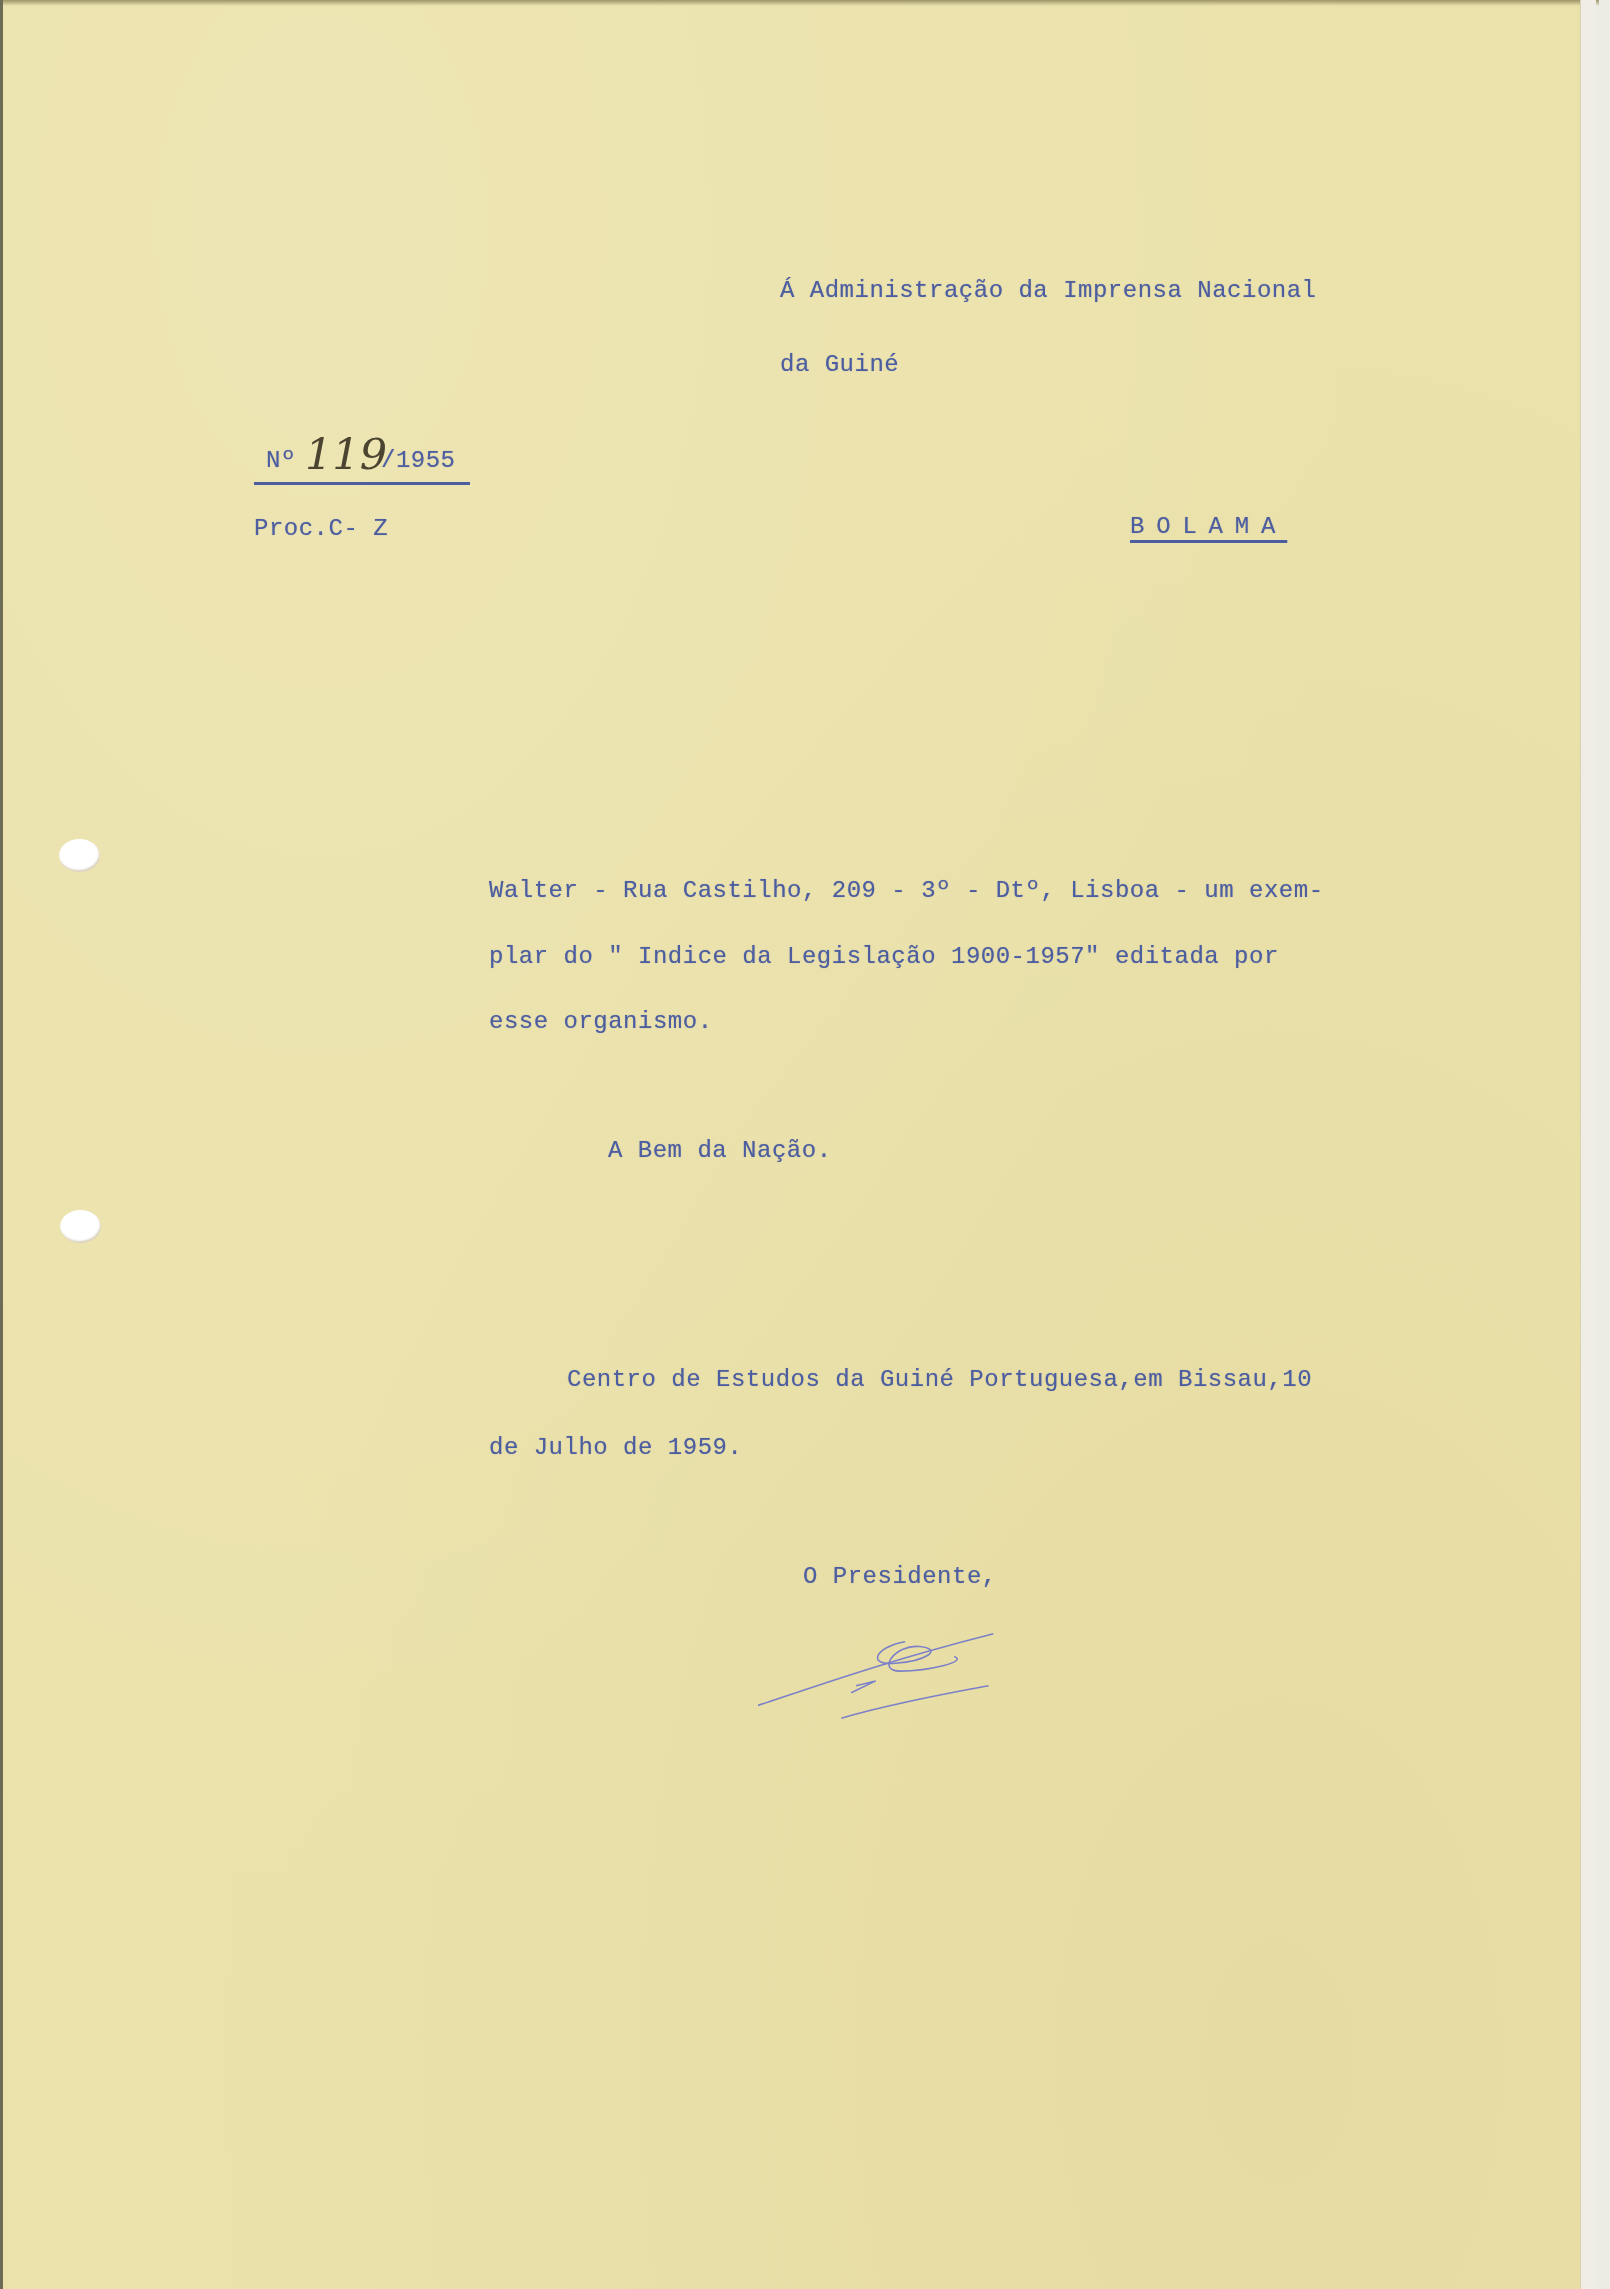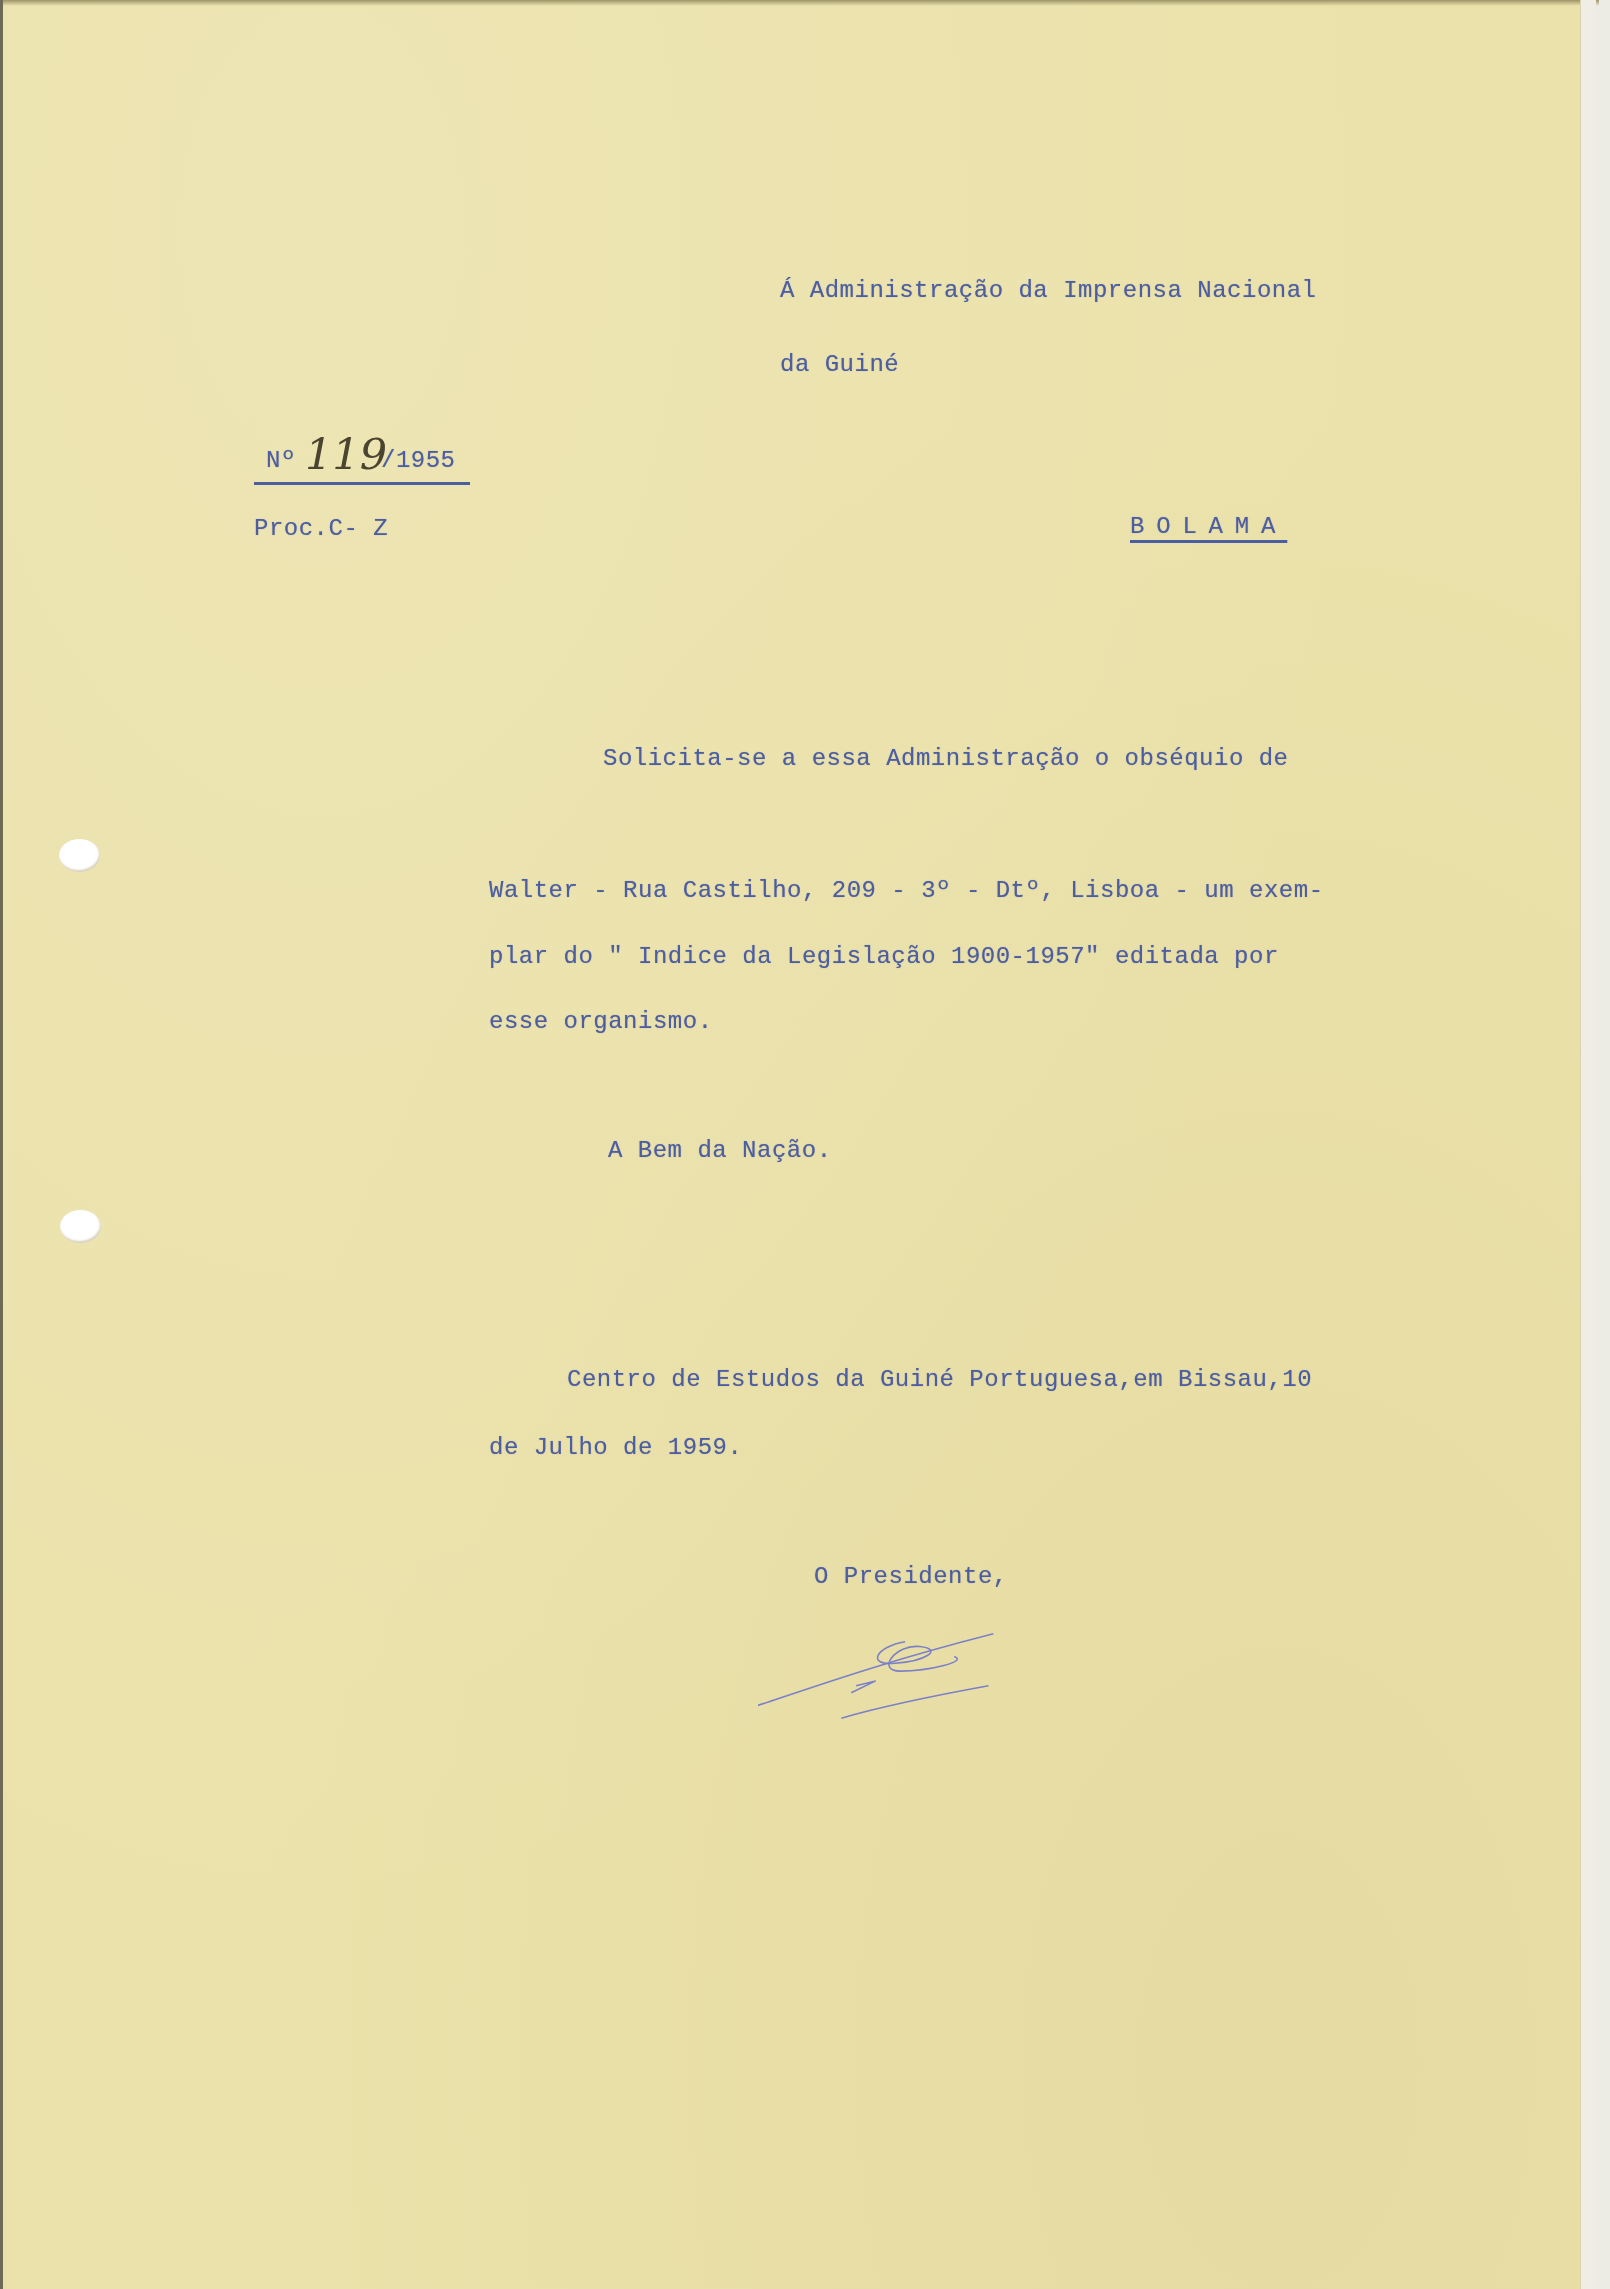--- a/index.html
+++ b/index.html
@@ -96,31 +96,30 @@
   <div style="position:absolute; left:251px; top:443px; width:216px; height:39px;">
     <span class="typed" style="left:12px; top:5.9px;">Nº</span>
     <span class="handwritten" style="left:51px; top:-9.8px;">119</span>
     <span class="typed" style="left:127px; top:5.9px;">/1955</span>
     <div style="position:absolute; left:0; top:39px; width:216px; height:2.9px; background:#4d5ea0;"></div>
   </div>
   <div class="typed" style="left:251px; top:517px;">Proc.C- Z</div>
 
   <div class="typed underline bolama" style="left:1127px; top:515px;">BOLAMA</div>
 
-  <div class="typed" style="left:600px; top:747px;">Solicita-se a essa Administração o obséquio de</div>
   <div class="typed" style="left:486px; top:879px;">Walter - Rua Castilho, 209 - 3º - Dtº, Lisboa - um exem-</div>
   <div class="typed" style="left:486px; top:945px;">plar do " Indice da Legislação 1900-1957" editada por</div>
   <div class="typed" style="left:486px; top:1010px;">esse organismo.</div>
 
   <div class="typed" style="left:605px; top:1139px;">A Bem da Nação.</div>
 
   <div class="typed" style="left:564px; top:1368px;">Centro de Estudos da Guiné Portuguesa,em Bissau,10</div>
   <div class="typed" style="left:486px; top:1436px;">de Julho de 1959.</div>
 
-  <div class="typed" style="left:800px; top:1565px;margin-left:11px;">O Presidente,</div>
+  <div class="typed" style="left:800px; top:1565px;">O Presidente,</div>
 
   <svg class="signature" viewBox="0 0 260 110">
     <path d="M0 85 C 60 65, 130 40, 240 12" stroke="#7b80c8" stroke-width="1.6" fill="none"></path>
     <path d="M150 20 C 120 25, 110 45, 140 42 C 170 40, 190 28, 165 25 C 140 22, 120 50, 145 50 C 175 50, 215 40, 200 35" stroke="#7b80c8" stroke-width="1.6" fill="none"></path>
     <path d="M95 72 L 120 60 L 100 65" stroke="#7b80c8" stroke-width="1.6" fill="none"></path>
     <path d="M85 98 C 130 85, 180 75, 235 65" stroke="#7b80c8" stroke-width="1.6" fill="none"></path>
   </svg>
 
   <div class="right-edge"></div>
 </div>

